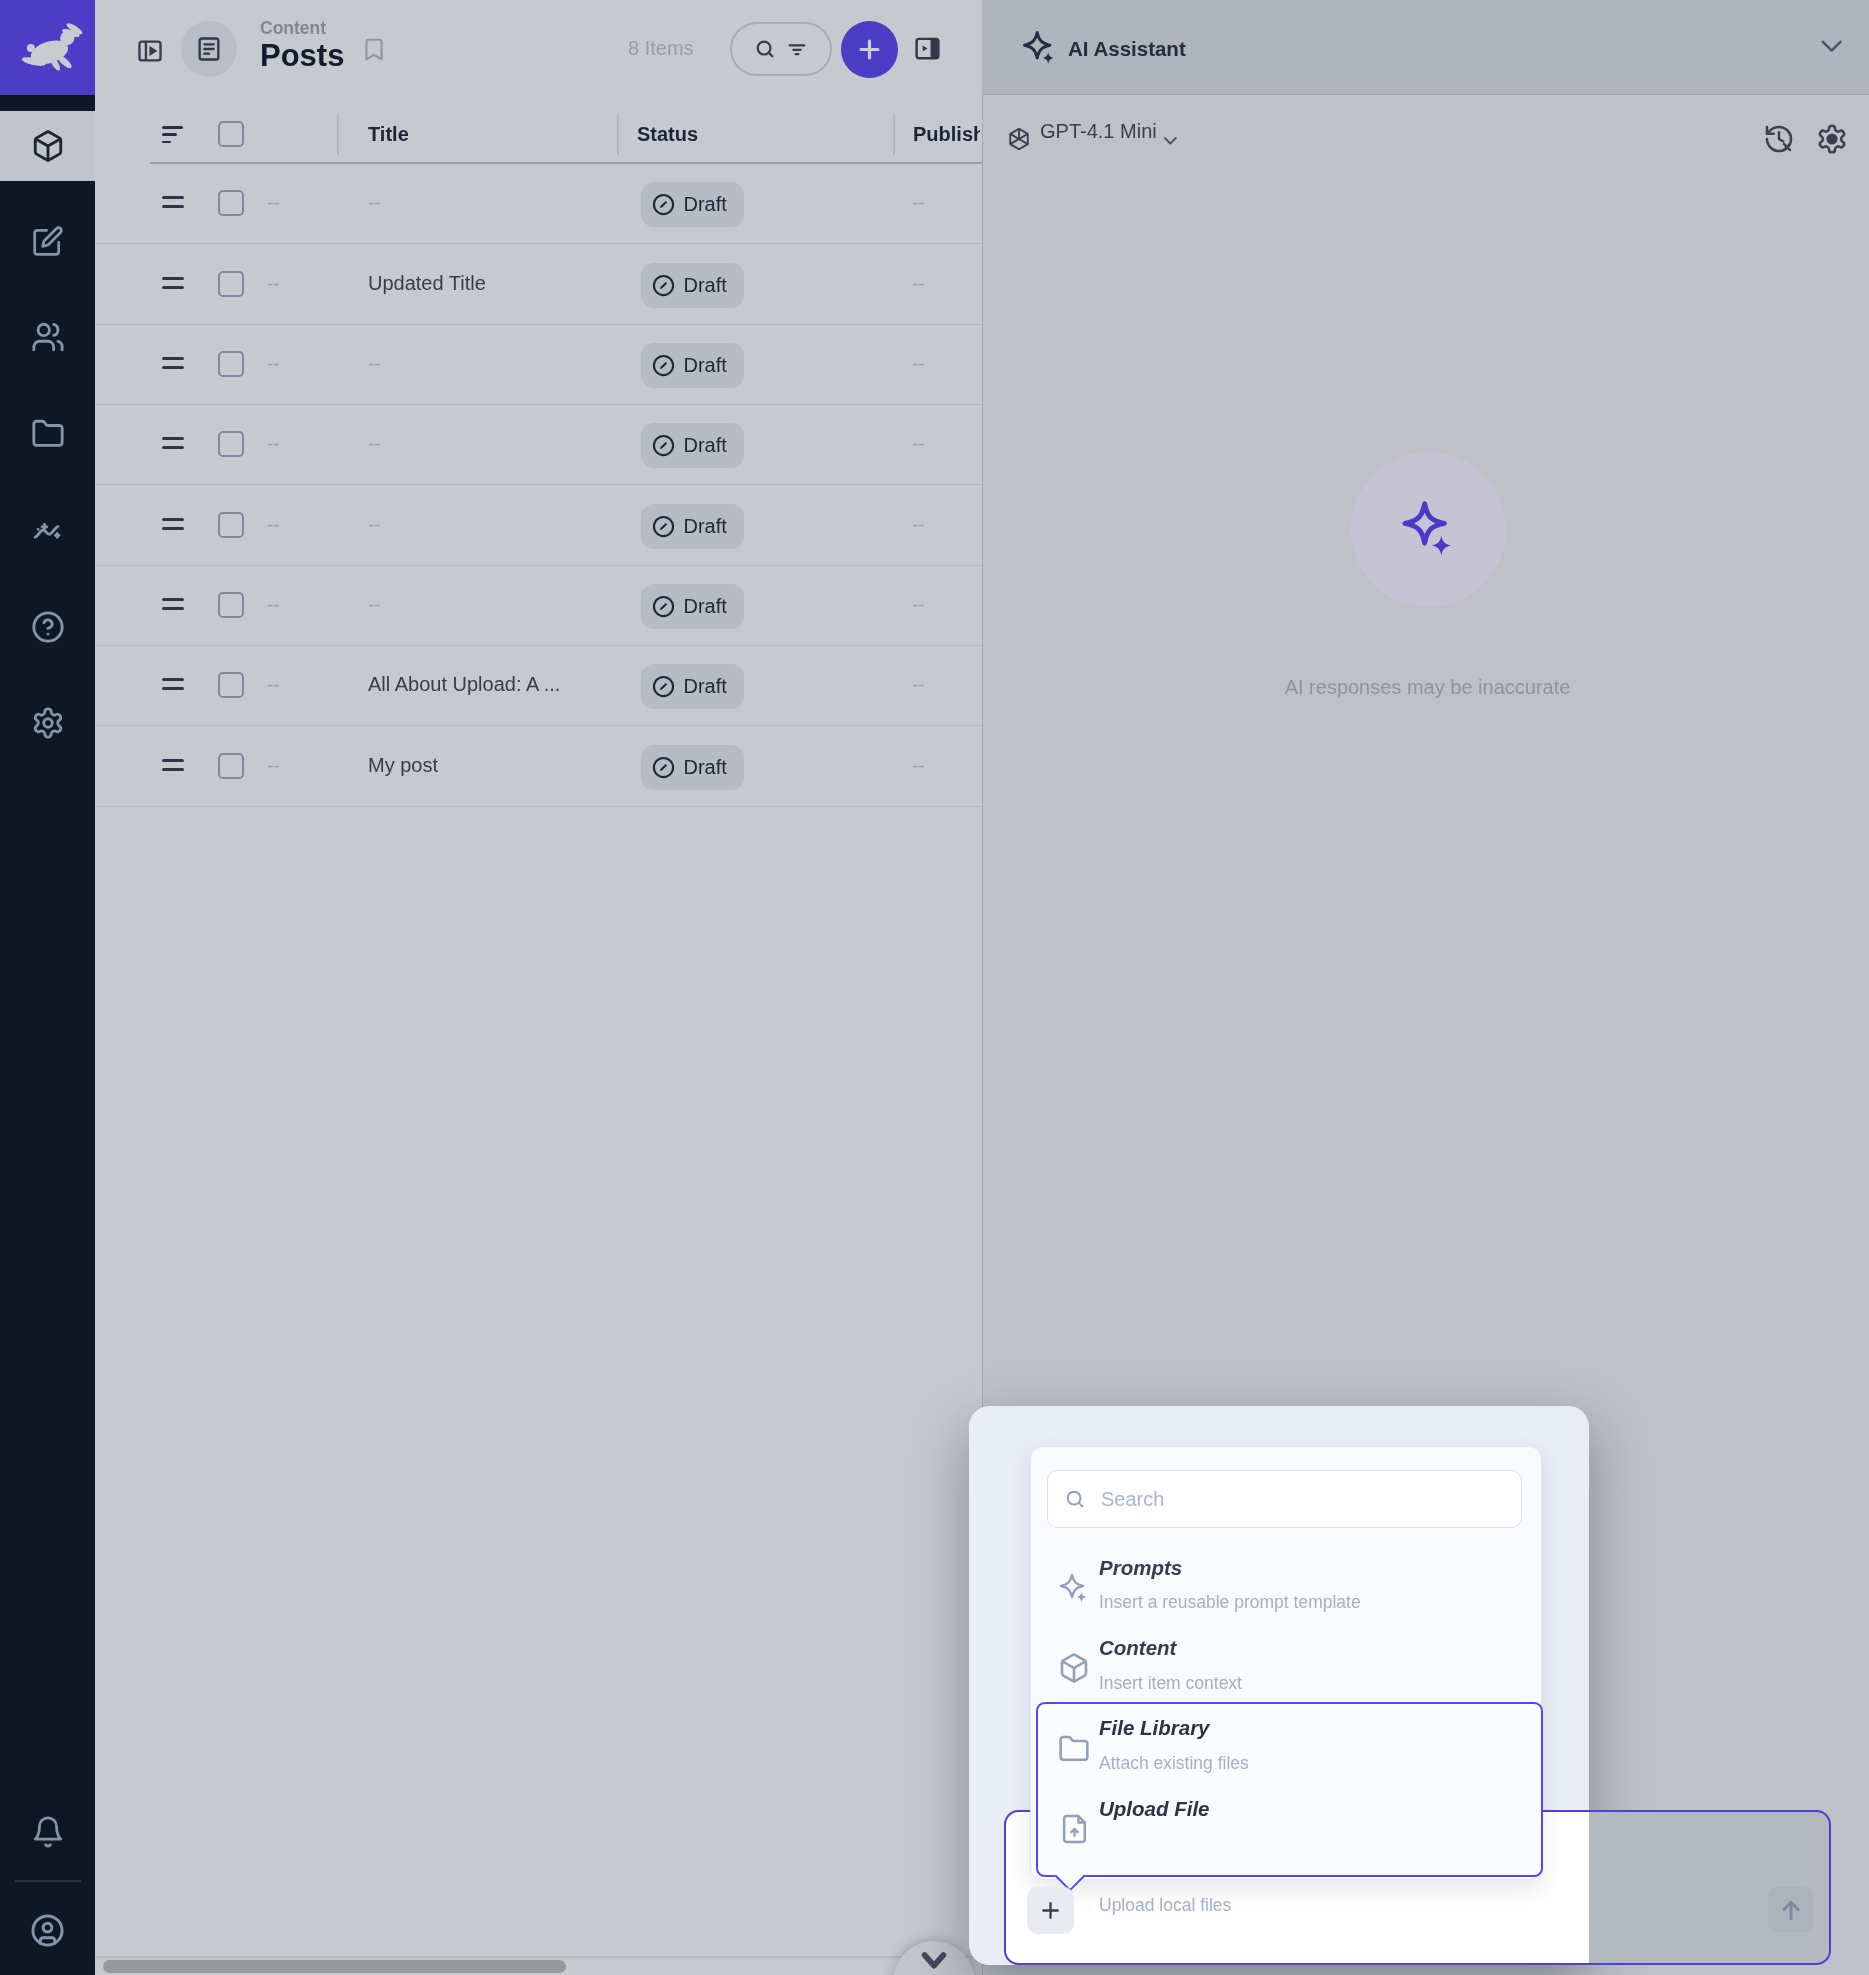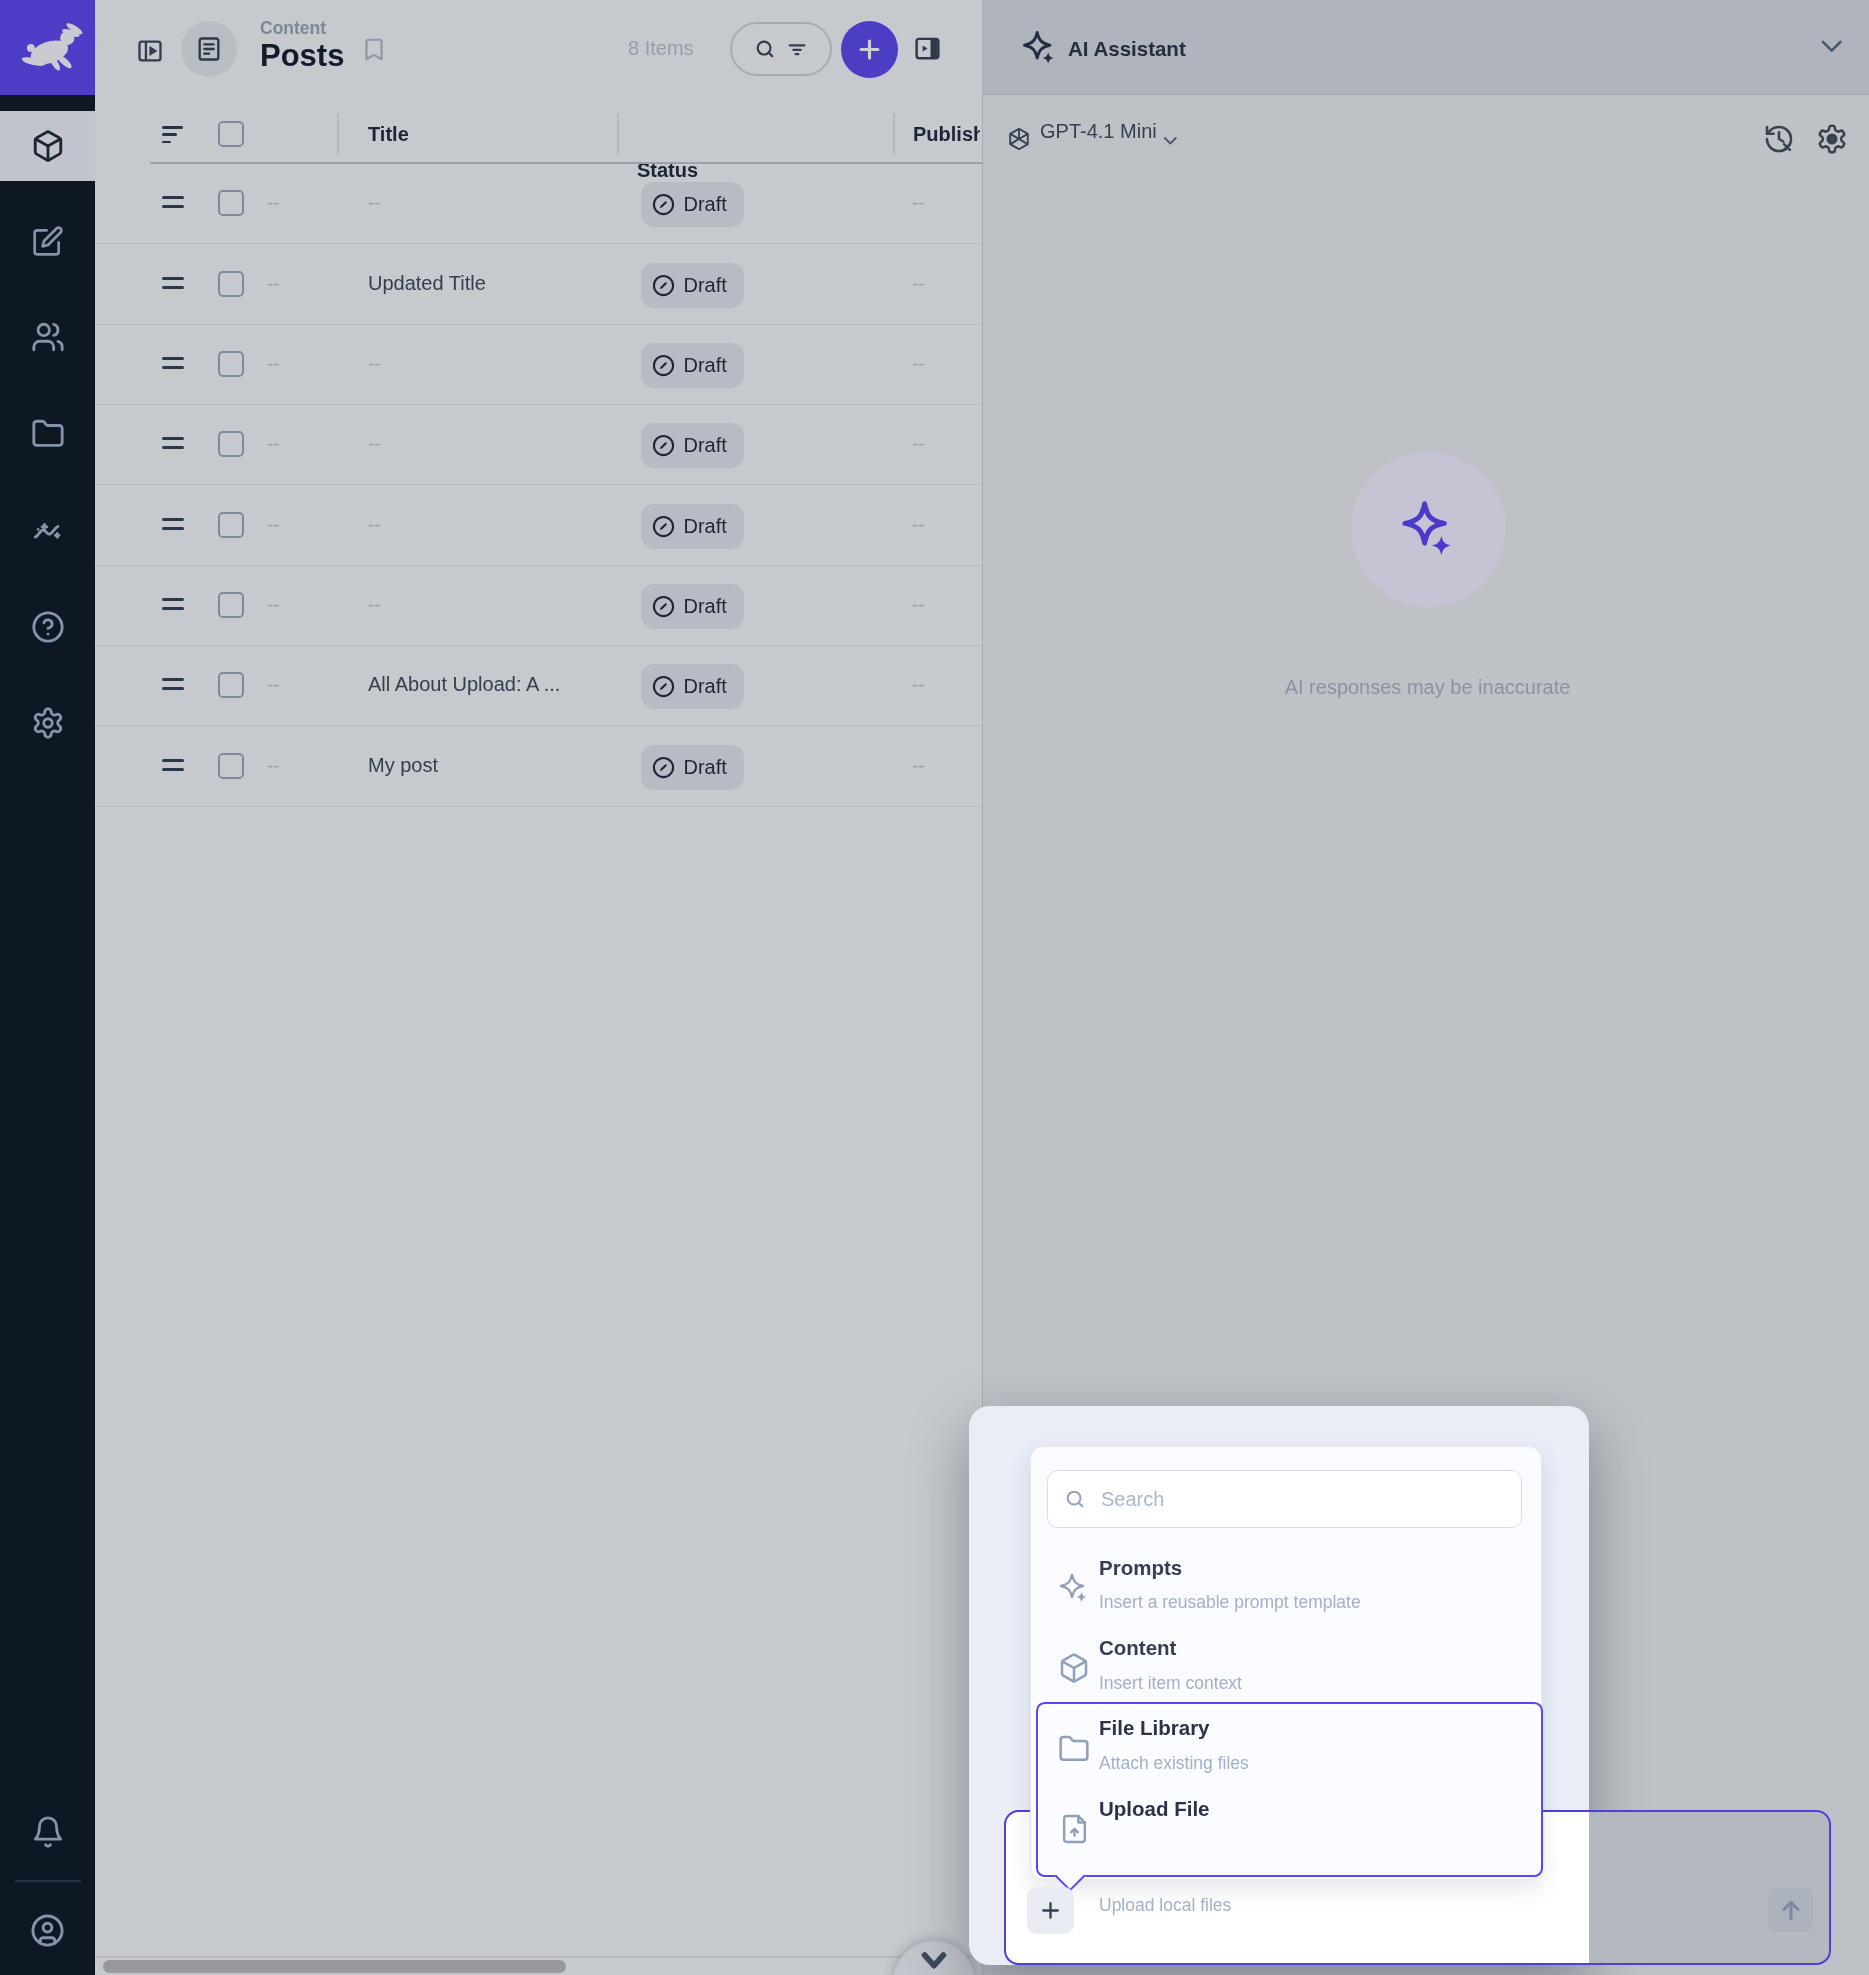--- a/index.html
+++ b/index.html
@@ -62,21 +62,21 @@
   .send-btn{left:1768px;top:1887px;width:45px;height:45px;border-radius:8.8px;background:#adb3bd;display:flex;align-items:center;justify-content:center;color:#7c89a0;z-index:26;}
   .attach-btn{left:1027px;top:1887px;width:47px;height:47px;border-radius:10.2px;background:#e8ebf2;display:flex;align-items:center;justify-content:center;color:#333f52;z-index:35;}
 
   
   .popup-card{left:969px;top:1406px;width:620px;height:559px;border-radius:20.5px;background:#e9edf6;box-shadow:0 22px 58px rgba(15,20,35,.35);z-index:20;}
   .menu-panel{left:1030px;top:1446px;width:510px;height:432px;border-radius:13px;background:#fafbfe;border:0.7px solid #e3e8f1;box-shadow:0 8.8px 22px rgba(40,50,80,.12);z-index:30;}
   .search-box{left:1047px;top:1470px;width:475px;height:58px;border-radius:10.2px;background:#ffffff;border:1.5px solid #d8dfeb;box-sizing:border-box;z-index:32;display:flex;align-items:center;gap:13px;padding:0 16px;}
   .search-box input{border:none;outline:none;background:transparent;font-size:20px;color:#55647e;width:100%;font-family:"Liberation Sans",sans-serif;}
   .search-box input::placeholder{color:#a9b7cd;}
   .menu-item-icon{z-index:32;color:#8fa0b8;}
-  .mi-title{position:absolute;left:1099px;font-size:20.5px;font-weight:600;color:#333e52;z-index:32;}
+  .mi-title{position:absolute;left:1099px;font-size:20.5px;font-weight:600;color:#333e52;z-index:32;font-style:italic;}
   .mi-sub{position:absolute;left:1099px;font-size:17.5px;color:#a2b1c7;z-index:32;}
   .focus-group{left:1036px;top:1702px;width:507px;height:175px;border-radius:8.8px;border:2.9px solid #5a46ee;background:#fbfcff;box-sizing:border-box;z-index:31;}
   .focus-tail{left:1059px;top:1865px;width:22px;height:22px;background:#fbfcff;border-left:2.9px solid #5a46ee;border-bottom:2.9px solid #5a46ee;transform:rotate(-45deg);box-sizing:border-box;z-index:33;}
 </style>
 </head>
 <body>
 
 <div class="screen">
 
   <div class="abs rail"></div>
@@ -236,21 +236,21 @@
     </span>
   </div>
 
   <div class="abs sort-icon">
     <i style="width:20.5px;"></i>
       <i style="width:14.6px;"></i>
       <i style="width:8.8px;"></i>
   </div>
   <div class="abs cb-h"></div>
   <div class="abs th" style="left:368px;">Title</div>
-  <div class="abs th" style="left:637px;margin-top:36px;">Status</div>
+  <div class="abs th" style="left:637px;">Status</div>
   <div class="abs th" style="left:913px;width:67px;overflow:hidden;white-space:nowrap;">Publish</div>
   <div class="abs col-div" style="left:337px;"></div>
   <div class="abs col-div" style="left:617px;"></div>
   <div class="abs col-div" style="left:893px;"></div>
   <div class="abs thead-border"></div>
 
   <div class="abs row" style="top:164px;">
     <span class="handle">
         <i></i>
         <i></i>

